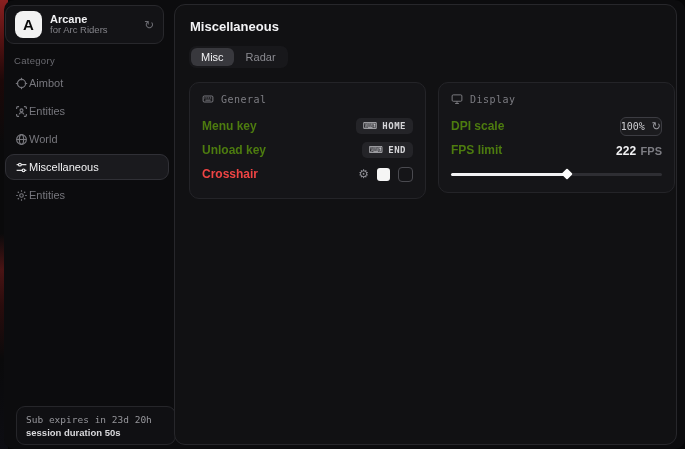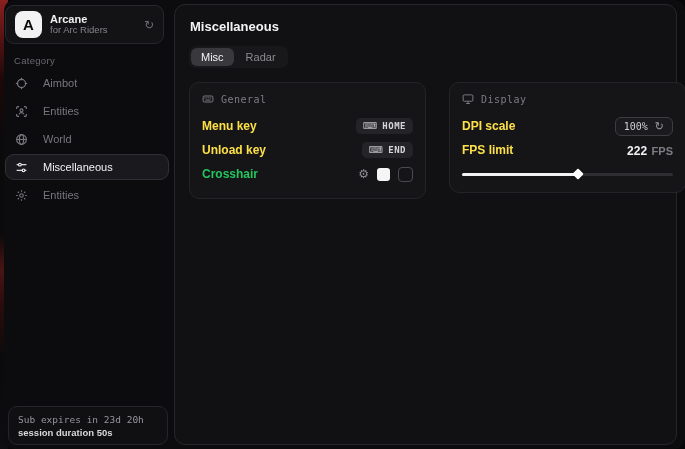--- a/index.html
+++ b/index.html
@@ -33,76 +33,76 @@
   }
   .header-meta { flex:1; line-height:1.15; }
   .app-name { font-size:11px; font-weight:bold; color:#f0f0f2; }
   .app-sub { font-size:9.5px; color:#84848a; }
   .sync-glyph { font-family:"DejaVu Sans", sans-serif; font-size:12px; color:#6c6c72; cursor:pointer; }
 
   .category-label { position:absolute; left:14px; top:55px; font-size:9.5px; color:#6a6a70; letter-spacing:.3px; }
 
   .nav { position:absolute; left:5px; top:70px; width:164px; display:flex; flex-direction:column; gap:2px; }
   .nav-item {
-    display:flex; align-items:center; gap:15px; height:26px; padding:0 9px;
+    display:flex; align-items:center; gap:1px; height:26px; padding:0 9px;
     border-radius:9px; border:1px solid transparent;
     color:#77777d; font-size:11px; cursor:pointer;
   }
   .nav-item.active { background:#1a1a1e; border-color:#303036; color:#f2f2f4; }
   .nav-item svg { width:13px; height:13px; flex:0 0 auto; }
 
   .footer-card {
-    position:absolute; left:8px; bottom:4px; width:160px; height:39px;
+    position:absolute; left:16px; bottom:4px; width:160px; height:39px;
     background:#101013; border:1px solid #26262a; border-radius:9px;
     padding:5px 9px; display:flex; flex-direction:column; justify-content:center; gap:2px;
   }
   .footer-line1 { font-family:"DejaVu Sans Mono", monospace; font-size:9.5px; color:#96969b; }
   .footer-line2 { font-size:9.5px; font-weight:bold; color:#d9d9dc; }
 
   
   .main {
     position:absolute; left:174px; top:4px; width:503px; height:441px;
     background:#111113; border:1px solid #27272b; border-radius:11px;
   }
   .page-title { position:absolute; left:15px; top:14px; font-size:13px; font-weight:bold; color:#f4f4f6; }
   .tabs {
     position:absolute; left:14px; top:41px; display:flex; align-items:center;
     background:#18181b; border-radius:7px; padding:2px; gap:2px;
   }
   .tab { font-size:11px; padding:3px 10px; border-radius:6px; color:#8b8b91; cursor:pointer; }
   .tab.active { background:#38383d; color:#f2f2f4; font-weight:normal; }
 
-  .cards { position:absolute; left:14px; top:77px; display:flex; gap:23px; align-items:flex-start; }
+  .cards { position:absolute; left:14px; top:77px; display:flex; gap:12px; align-items:flex-start; }
   .card {
     width:237px; background:#151518; border:1px solid #242428; border-radius:10px;
     padding:10px 12px 12px 12px;
   }
   .card-head { display:flex; align-items:center; gap:7px; margin-bottom:9px; color:#7c7c82; }
   .card-head svg { width:12px; height:12px; }
   .card-head-label { font-family:"DejaVu Sans Mono", monospace; font-size:10px; letter-spacing:.5px; }
 
   .row { display:flex; align-items:center; justify-content:space-between; height:24px; }
-  .row-label { font-size:12px; font-weight:bold; color:#fde047; }
-  .row-label.dim { color:#22c55e;text-align:right; }
+  .row-label { font-size:12px; font-weight:bold; color:#4d7c0f; }
+  .row-label.dim { color:#ef4444;text-align:right; }
 
   .key-badge {
     display:flex; align-items:center; gap:5px; background:#242428;
     border-radius:5px; padding:3px 7px; cursor:pointer;
   }
   .key-badge .kb-glyph { font-family:"DejaVu Sans", sans-serif; font-size:10px; color:#bcbcc0; line-height:1; }
   .key-badge .kb-text { font-family:"DejaVu Sans Mono", monospace; font-size:9px; font-weight:bold; color:#d6d6d9; letter-spacing:.5px; }
 
   .cross-controls { display:flex; align-items:center; gap:8px; }
   .gear-glyph { font-family:"DejaVu Sans", sans-serif; font-size:12px; color:#8e8e94; cursor:pointer; line-height:1; }
   .swatch { width:13px; height:13px; border-radius:3px; background:#f5f5f5; cursor:pointer; }
   .checkbox { width:15px; height:15px; border:1.5px solid #4a4a50; border-radius:4px; background:transparent; cursor:pointer; }
 
   .dpi-box {
     display:flex; align-items:center; gap:7px; background:#1b1b1e;
-    border:1px solid #3c3c42; border-radius:6px; padding:3px 8px; cursor:pointer;
+    border:1px solid #3c3c42; border-radius:6px; padding:3px 0; cursor:pointer;
   }
   .dpi-value { font-family:"DejaVu Sans Mono", monospace; font-size:10px; color:#cfcfd3; }
   .refresh-glyph { font-family:"DejaVu Sans", sans-serif; font-size:11px; color:#9a9aa0; line-height:1; }
 
   .fps-value { font-size:12px; font-weight:bold; color:#f0f0f2; }
   .fps-unit { font-size:11px; font-weight:bold; color:#7d7d83; }
 
   .slider { position:relative; height:12px; margin-top:6px; cursor:pointer; }
   .slider-track { position:absolute; left:0; right:0; top:5px; height:3px; border-radius:2px; background:#2e2e33; }
   .slider-fill { position:absolute; left:0; top:5px; height:3px; border-radius:2px; background:#f2f2f4; }

